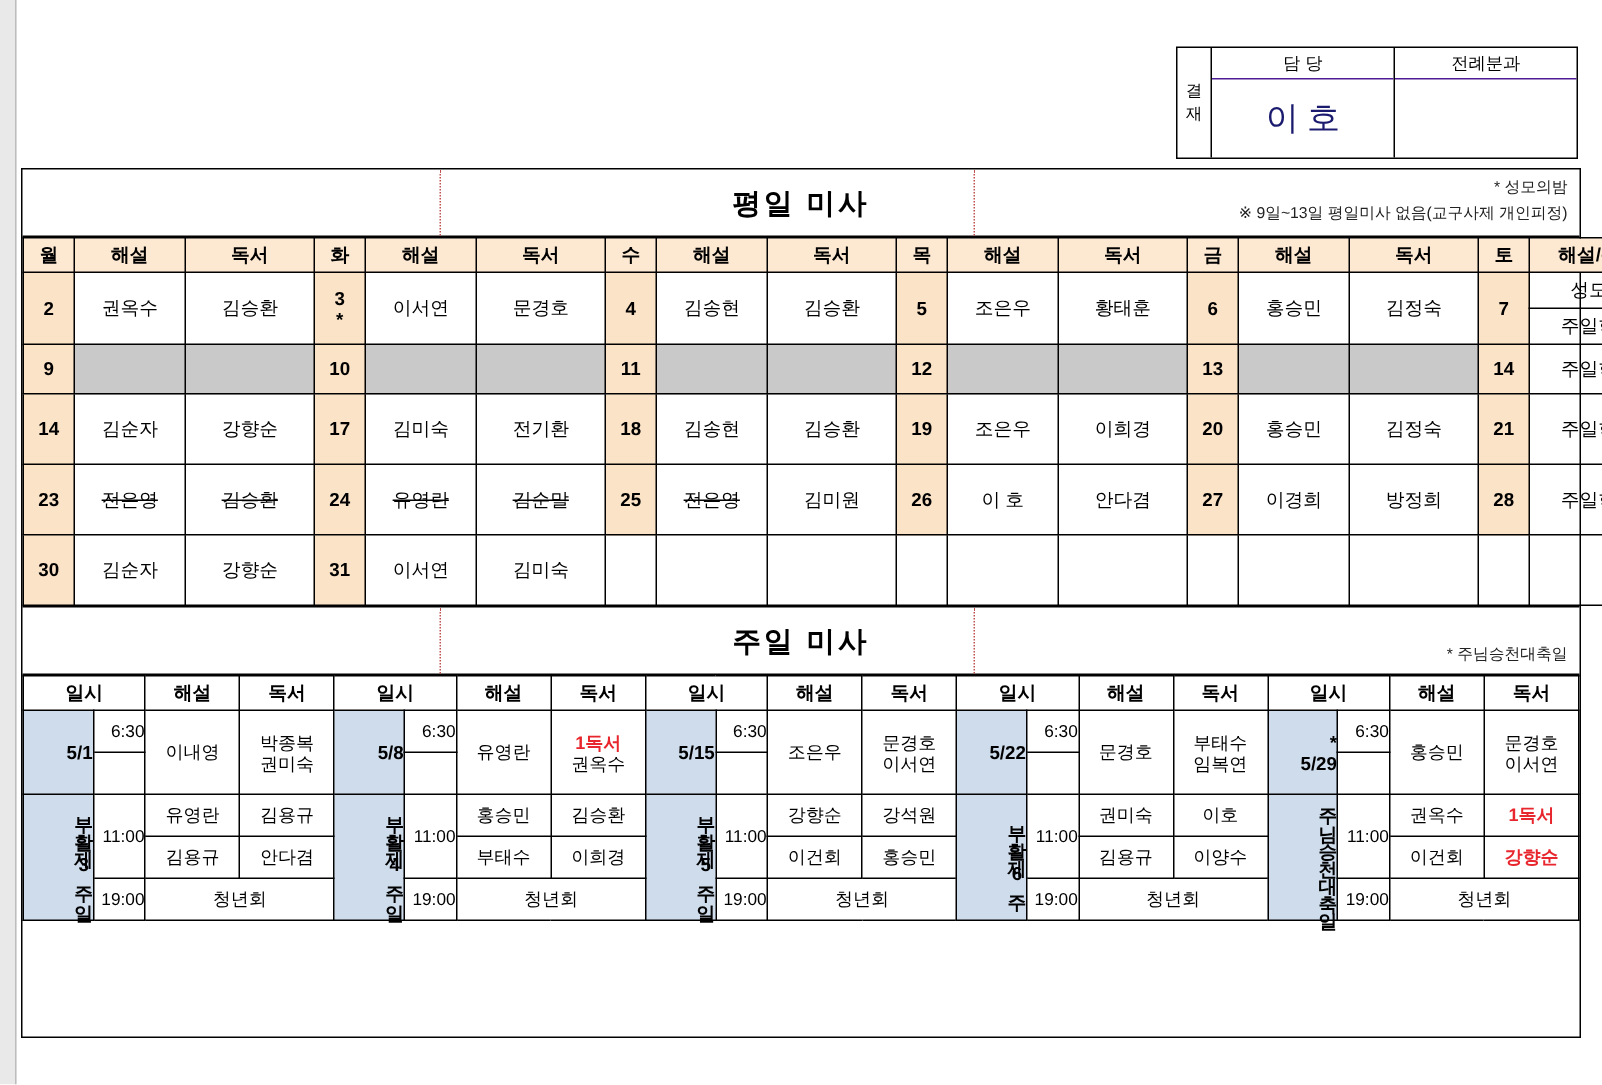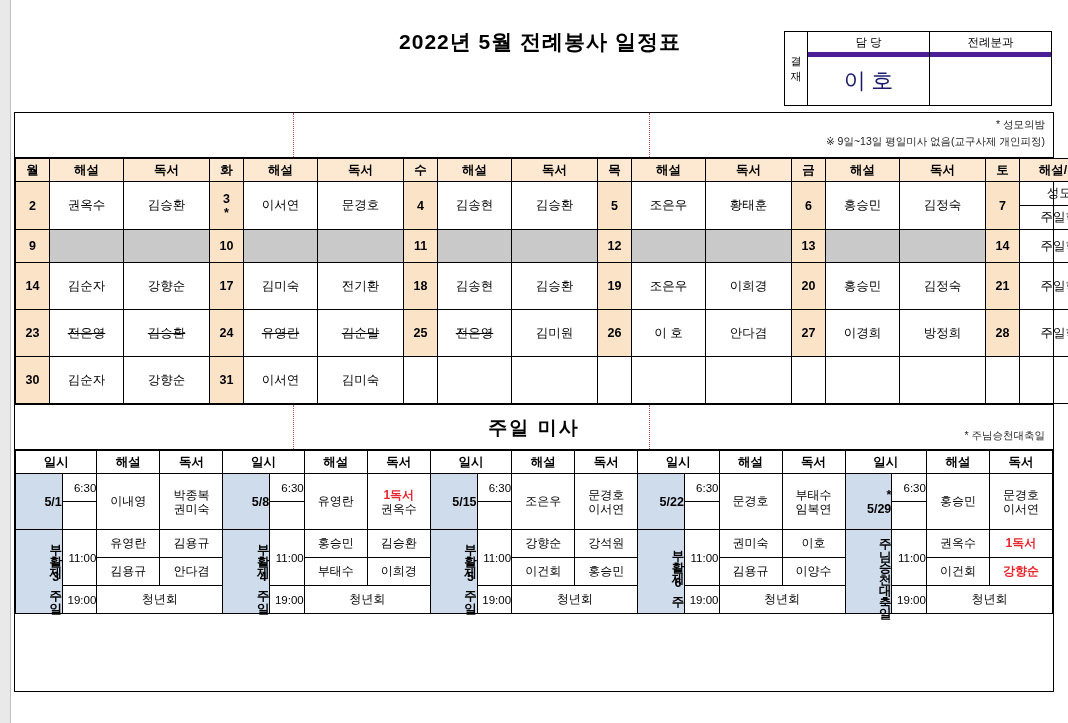--- a/index.html
+++ b/index.html
@@ -27,21 +27,21 @@
     border:1px solid #000;display:flex;
   }
   .approval .side{
     width:22px;border-right:1px solid #000;
     display:flex;flex-direction:column;align-items:center;justify-content:center;
     font-size:11px;line-height:15px;
   }
   .approval .cols{flex:1;display:flex;}
   .approval .col{flex:1;border-right:1px solid #000;display:flex;flex-direction:column;}
   .approval .col:last-child{border-right:none;}
-  .approval .col .h{height:20px;border-bottom:5px solid #4c1d95;display:flex;align-items:center;justify-content:center;font-size:11.5px;}
+  .approval .col .h{height:20px;border-bottom:1px solid #4c1d95;display:flex;align-items:center;justify-content:center;font-size:11.5px;}
   .approval .col .b{flex:1;display:flex;align-items:center;justify-content:center;}
   .sign{font-size:22px;font-family:"Liberation Serif",serif;color:#1a1a6e;}
 
   
   .frame{
     position:absolute;left:14px;top:112px;width:1040px;height:580px;
     border:1.5px solid #000;background:#fff;box-sizing:border-box;
   }
 
   
@@ -79,21 +79,20 @@
   .vert{writing-mode:vertical-rl;text-orientation:upright;letter-spacing:-1px;line-height:13px;}
   .two-line{line-height:14px;}
 </style>
 </head>
 <body>
 
 <div class="page">
 
   <div class="left-strip"></div>
 
-  <div class="title">2022년 5월 전례봉사 일정표</div>
 
   <div class="approval">
     <div class="side">
       <span>결</span>
       <span>재</span>
     </div>
     <div class="cols">
       <div class="col">
         <div class="h">담 당</div>
         <div class="b">
@@ -105,20 +104,21 @@
         <div class="b"></div>
       </div>
     </div>
   </div>
 
   <div class="frame">
 
     <div class="sec-head">
       <div class="dotted-l"></div>
       <div class="dotted-r"></div>
+      <div class="label">평일 미사</div>
       <div class="note top">* 성모의밤</div>
       <div class="note bottom">※ 9일~13일 평일미사 없음(교구사제 개인피정)</div>
     </div>
 
     <table class="wk">
       <colgroup>
         <col style="width:34px">
           <col style="width:74px">
           <col style="width:86px">
         <col style="width:34px">

